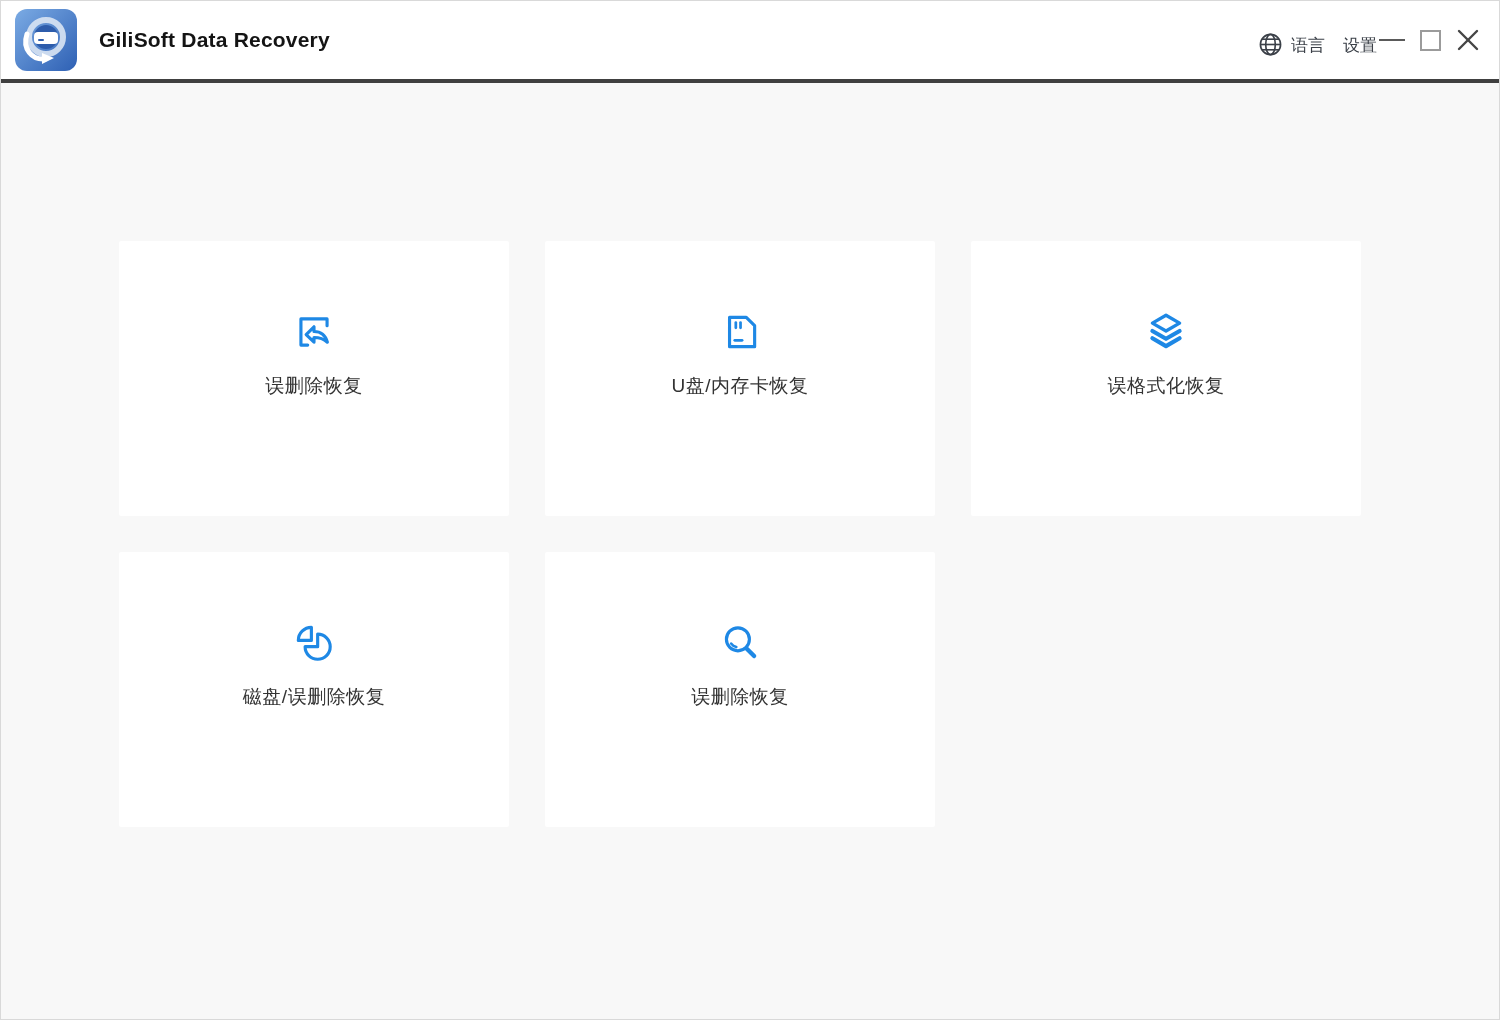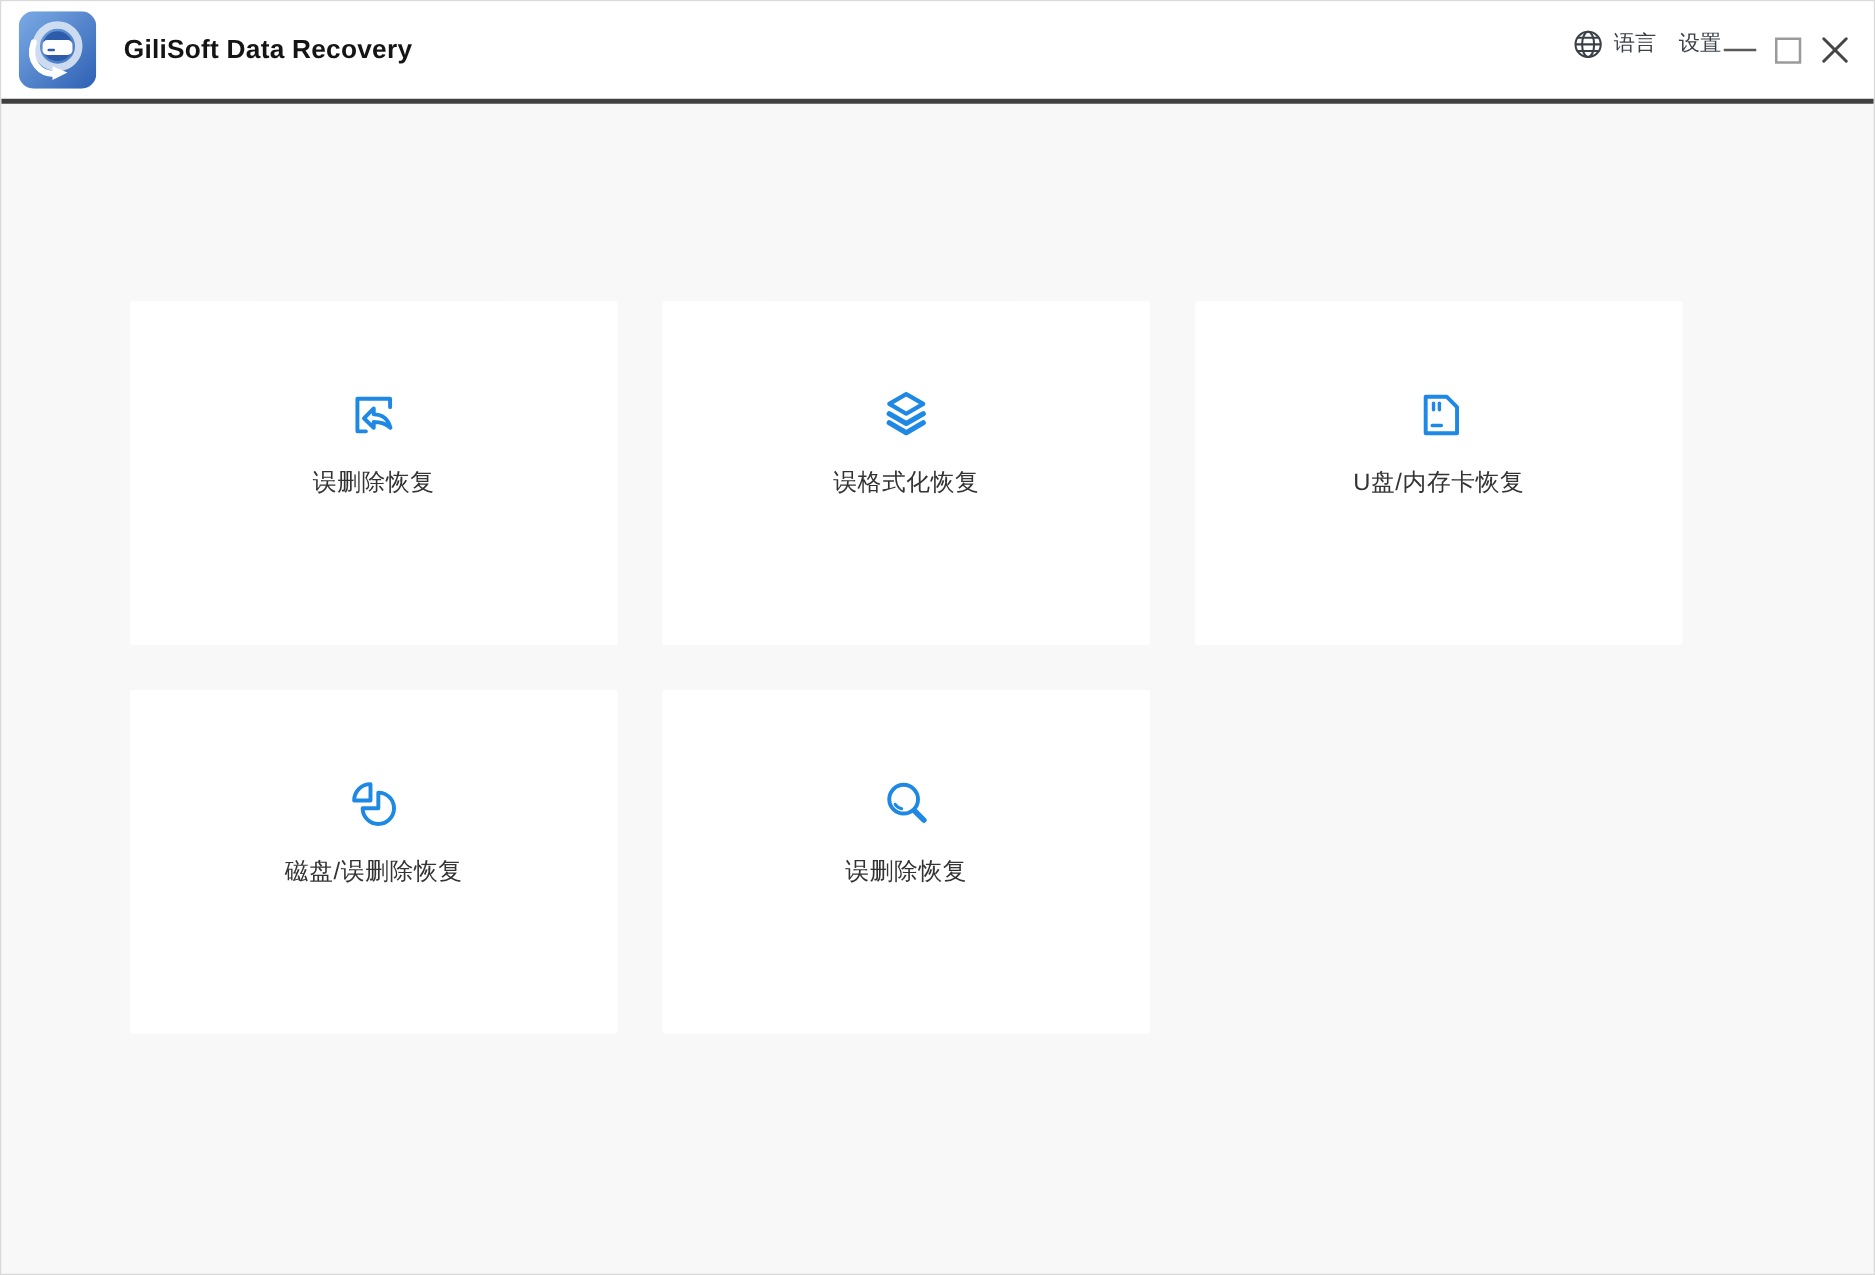--- a/index.html
+++ b/index.html
@@ -29,21 +29,21 @@
   .app-title {
     margin-left: 22px;
     font-size: 21px;
     font-weight: 600;
     color: #141414;
     letter-spacing: 0.2px;
   }
   .titlebar-right {
     margin-left: auto;
     display: flex;
-    align-items: flex-start;
+    align-items: flex-end;
   }
   .tb-link {
     font-size: 17px;
     color: #3b4048;
     cursor: pointer;
     white-space: nowrap;
   }
   .globe { width: 25px; height: 25px; margin-right: 8px; cursor: pointer; }
   .lang-label { margin-right: 18px; }
   .settings-label { }
@@ -55,21 +55,21 @@
     cursor: pointer;
   }
   .min-bar { width: 26px; height: 2px; background: #5a5a5a; }
   .max-box { width: 21px; height: 21px; border: 2px solid #9b9b9b; }
   .close-x { width: 24px; height: 24px; }
   .win-btn + .win-btn { margin-left: 8px; }
 
   
   .grid {
     position: absolute;
-    left: 103px;
+    left: 118px;
     top: 240px;
     display: grid;
     grid-template-columns: repeat(3, 390px);
     grid-auto-rows: 275px;
     column-gap: 47px;
     row-gap: 50px;
     gap: 36px;
   }
   .card {
     background: #ffffff;
@@ -151,40 +151,40 @@
         <path d="M29 9.5 H34.5 V9.5 M34.5 9.5 V16 M34.5 9.5 H9.5 V34.5 H16"></path>
         <path d="M14.5 24.5 L22 17 V21.5 C29 21.5 33 25 34.8 31.8 C30.5 27.8 26.5 27.3 22 27.3 V31.8 Z"></path>
       </svg>
     </div>
     <div class="card-label">误删除恢复</div>
   </div>
 
   <div class="card">
     <div class="card-icon">
       <svg viewBox="0 0 44 44" fill="none" stroke="#1E88E5" stroke-linejoin="round" stroke-linecap="round">
-        <path d="M22 6 L35 13.5 L22 21 L9 13.5 Z" stroke-width="3.2"></path>
-        <path d="M9 21 L22 28.5 L35 21" stroke-width="4"></path>
-        <path d="M9 28 L22 35.5 L35 28" stroke-width="4"></path>
-      </svg>
-    </div>
-    <div class="card-label">误格式化恢复</div>
-  </div>
-
-  <div class="card">
-    <div class="card-icon">
-      <svg viewBox="0 0 44 44" fill="none" stroke="#1E88E5" stroke-linejoin="round" stroke-linecap="round">
         <path d="M12 8 H28 L36 16 V36 H12 Z" stroke-width="3"></path>
         <line x1="18" y1="13" x2="18" y2="18" stroke-width="2.6"></line>
         <line x1="22.5" y1="13" x2="22.5" y2="18" stroke-width="2.6"></line>
         <line x1="17" y1="30" x2="24" y2="30" stroke-width="2.6"></line>
       </svg>
     </div>
     <div class="card-label">U盘/内存卡恢复</div>
   </div>
 
+  <div class="card">
+    <div class="card-icon">
+      <svg viewBox="0 0 44 44" fill="none" stroke="#1E88E5" stroke-linejoin="round" stroke-linecap="round">
+        <path d="M22 6 L35 13.5 L22 21 L9 13.5 Z" stroke-width="3.2"></path>
+        <path d="M9 21 L22 28.5 L35 21" stroke-width="4"></path>
+        <path d="M9 28 L22 35.5 L35 28" stroke-width="4"></path>
+      </svg>
+    </div>
+    <div class="card-label">误格式化恢复</div>
+  </div>
+
 
   <div class="card">
     <div class="card-icon">
       <svg viewBox="0 0 44 44" fill="none" stroke="#1E88E5" stroke-linejoin="round" stroke-linecap="round">
         <path d="M25.5 13.5 A 12 12 0 1 1 13.5 25.5 L 25.5 25.5 Z" stroke-width="3"></path>
         <path d="M19.5 7 A 12.5 12.5 0 0 0 7 19.5 L 19.5 19.5 Z" stroke-width="3"></path>
       </svg>
     </div>
     <div class="card-label">磁盘/误删除恢复</div>
   </div>

